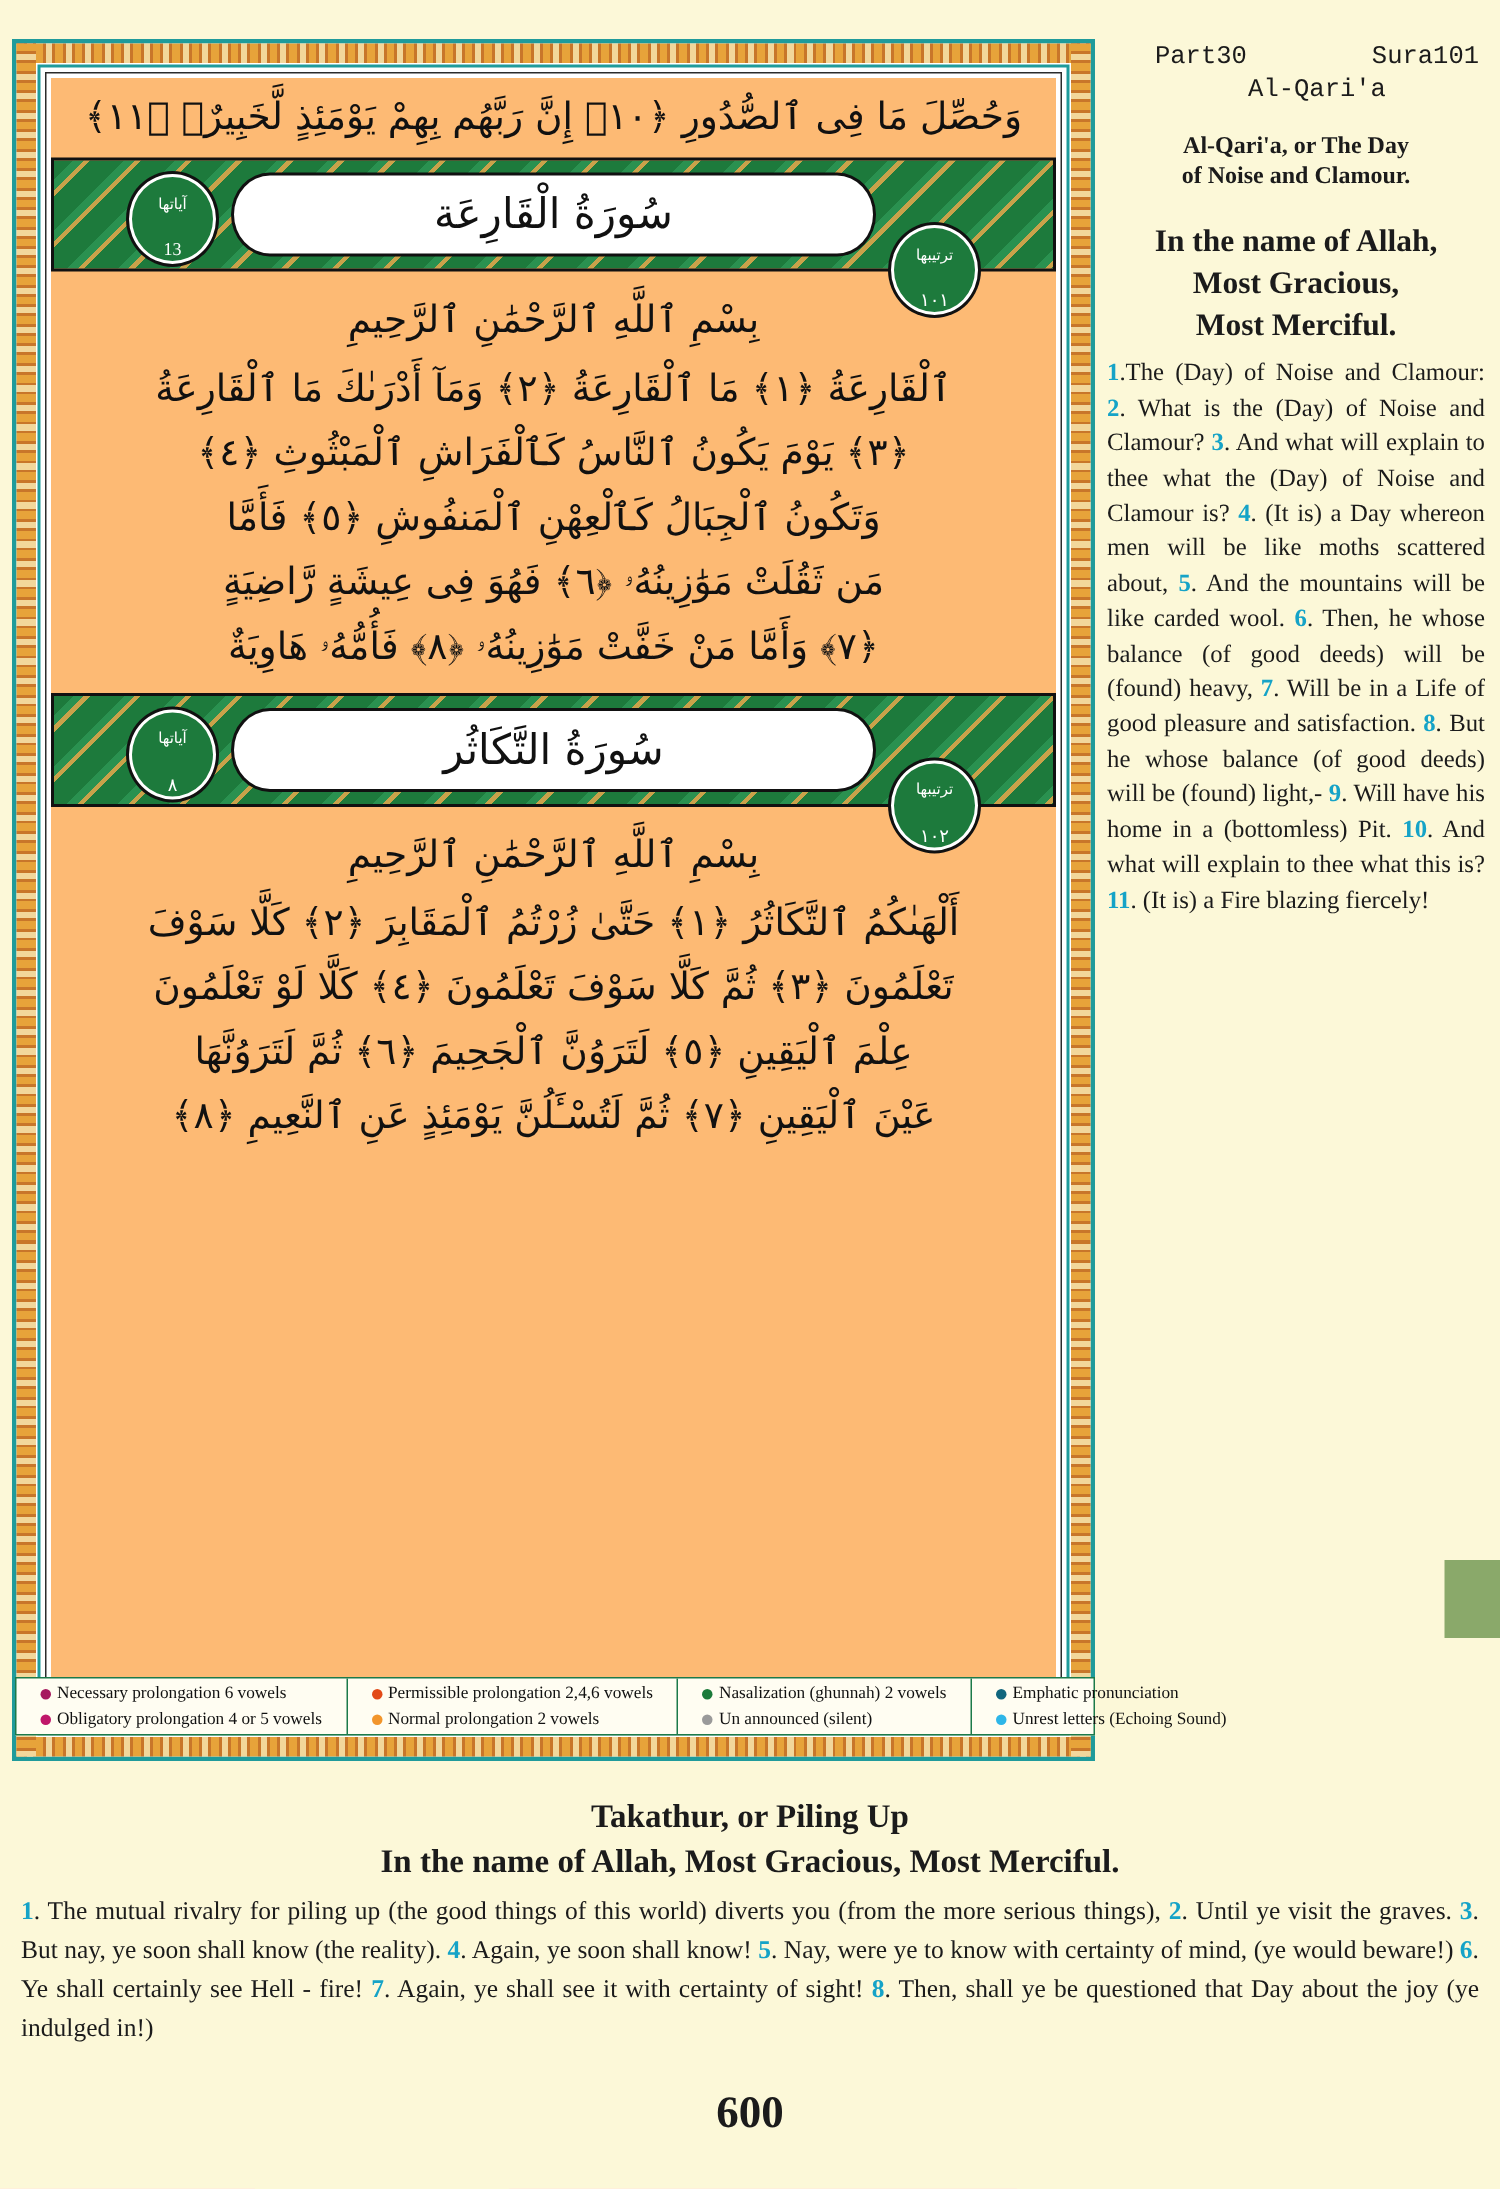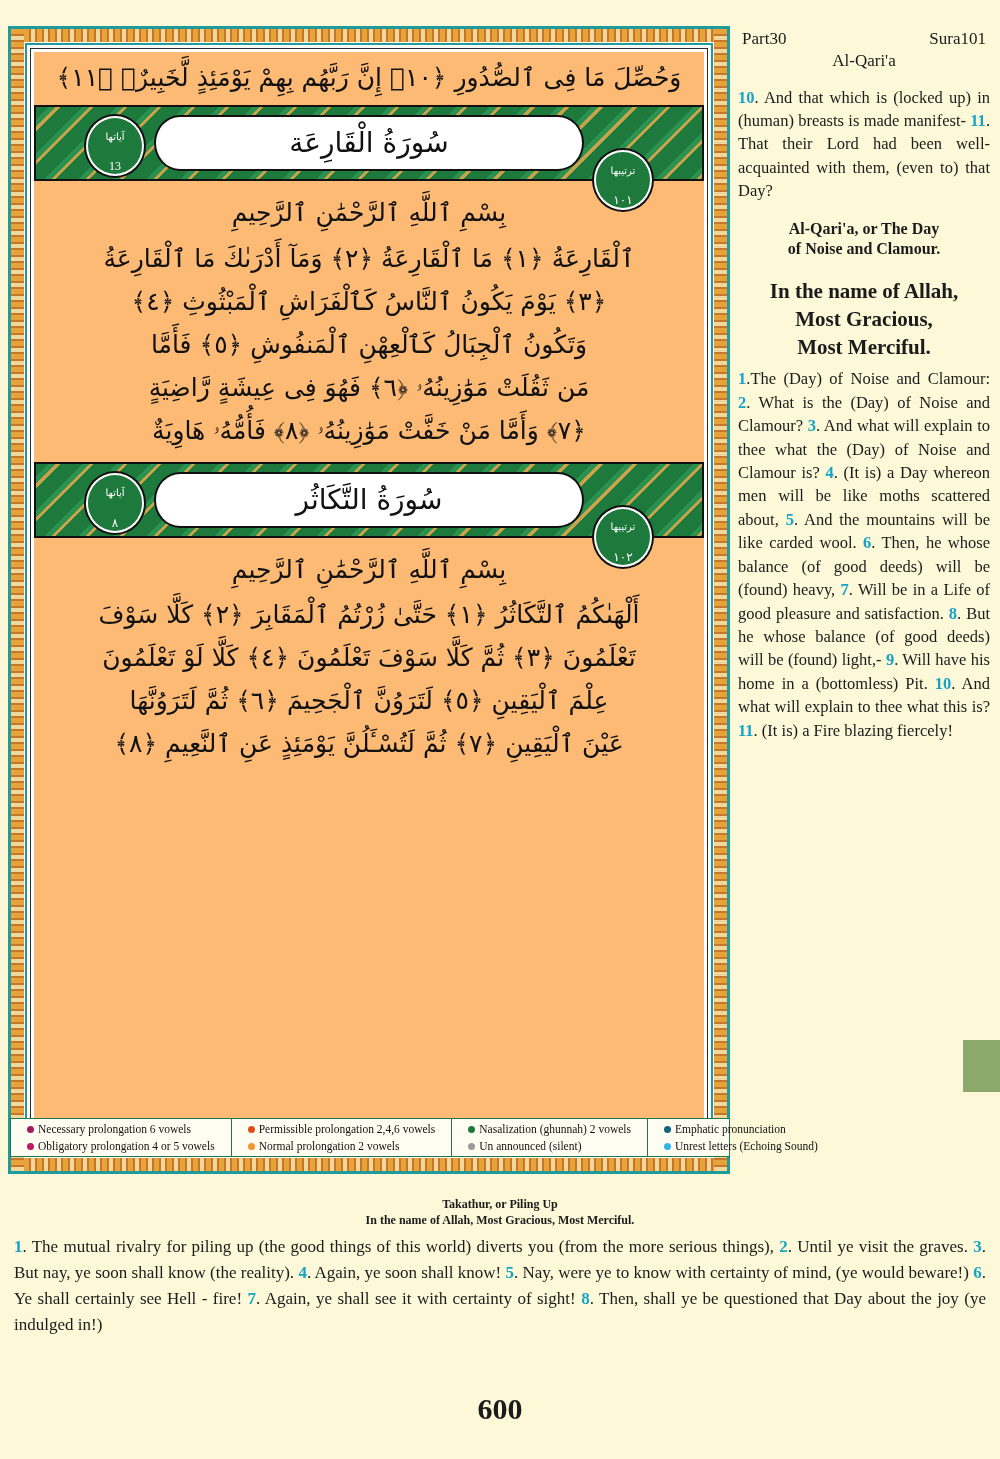--- a/index.html
+++ b/index.html
@@ -233,23 +233,24 @@
   
   #trans-col {
     position: absolute;
     left: 738px;
     top: 28px;
     width: 252px;
     color: #1b1b1b;
   }
   #running-head {
     text-align: center;
-    font-family: Liberation Serif, serif;
+    font-family: Liberation Mono, monospace;
     font-size: 17px;
     line-height: 1.25;
+    margin-left: 28px;
   }
   #running-head .row1 {
     display: flex;
     justify-content: space-between;
     padding: 0 4px;
   }
   #running-head .row2 { margin-top: 1px; }
 
   #trans-body {
     margin-top: 14px;
@@ -288,21 +289,21 @@
     position: absolute;
     left: 14px;
     top: 1196px;
     width: 972px;
     font-family: "Liberation Serif", serif;
     color: #1b1b1b;
   }
   #bottom-trans .title {
     text-align: center;
     font-weight: bold;
-    font-size: 12px;
+    font-size: 22px;
     line-height: 1.35;
   }
   #bottom-trans .body {
     margin-top: 6px;
     font-size: 17px;
     line-height: 1.52;
     text-align: justify;
     text-justify: inter-word;
   }
   #page-number {
@@ -324,23 +325,20 @@
 
   <div id="trans-col">
     <div id="running-head">
       <div class="row1">
         <span>Part30</span>
         <span>Sura101</span>
       </div>
       <div class="row2">Al-Qari'a</div>
     </div>
 
-    <div id="trans-body">
-      <span id="cont-slot"><span class="vnum">10</span><span>. And that which is (locked up) in (human) breasts is made manifest- </span><span class="vnum">11</span><span>. That their Lord had been well-acquainted with them, (even to) that Day?</span></span>
-    </div>
 
     <div class="sura-subtitle">
       <div>Al-Qari'a, or The Day</div>
       <div>of Noise and Clamour.</div>
     </div>
 
     <div class="bism-block">
       <div>In the name of Allah,</div>
       <div>Most Gracious,</div>
       <div>Most Merciful.</div>

